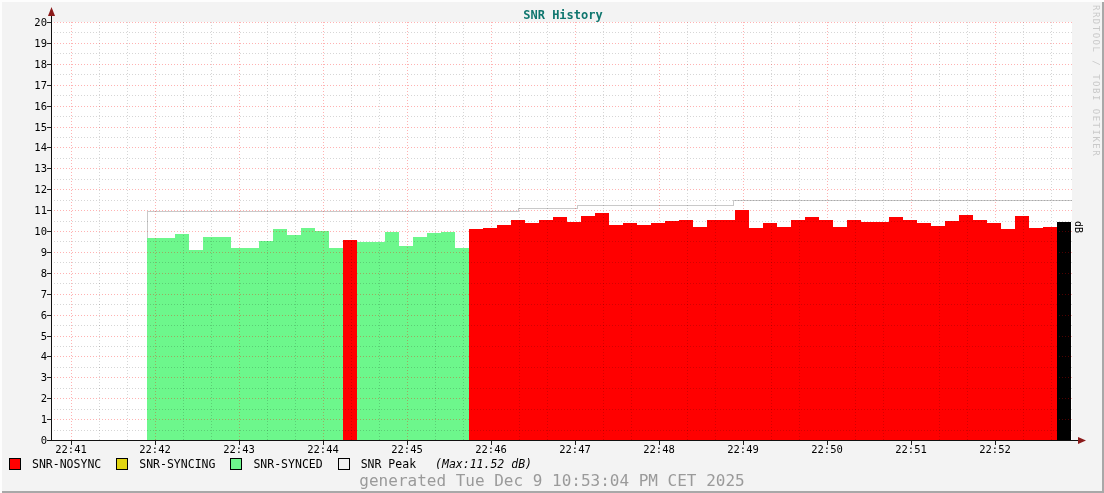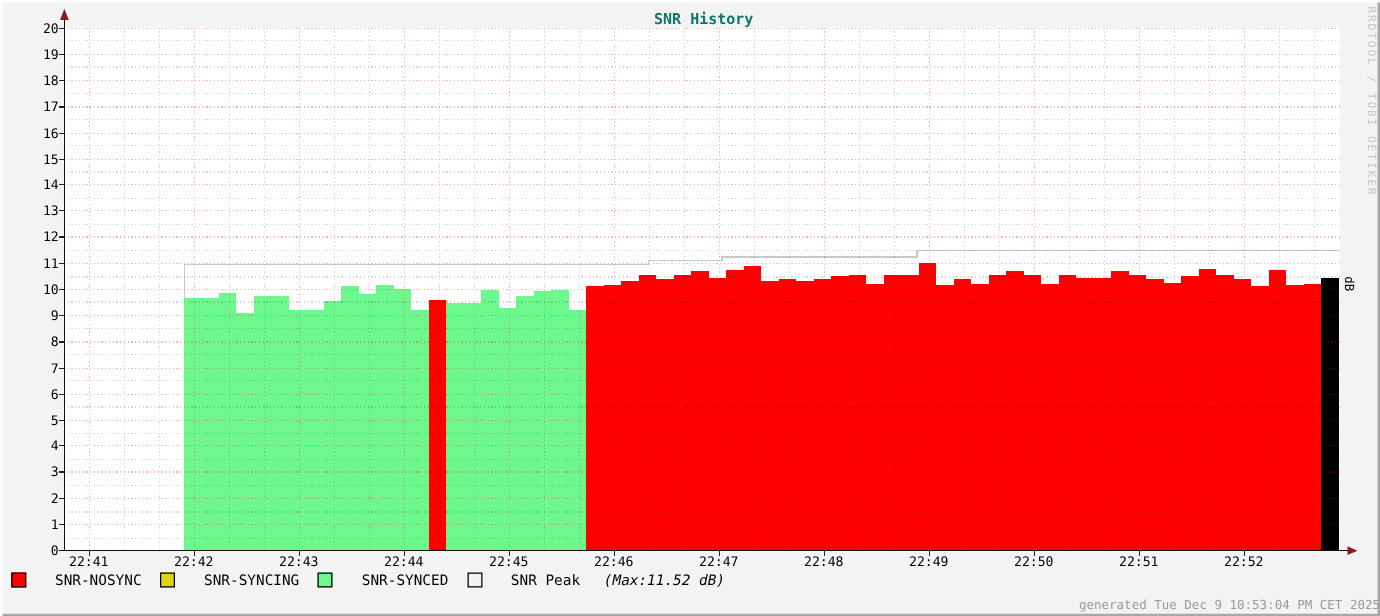--- a/index.html
+++ b/index.html
@@ -26,28 +26,28 @@
     writing-mode:vertical-rl;
     font-size:10px;color:#000;
   }
   #plot{position:absolute;left:0;top:0;}
   #plot text{font-family:"DejaVu Sans Mono","Liberation Mono",monospace;}
   .legend{
     position:absolute;left:9px;top:457px;
     display:flex;align-items:center;gap:15px;
     font-size:11.5px;color:#000;
   }
-  .legend .li{display:flex;align-items:center;gap:23px;}
+  .legend .li{display:flex;align-items:center;gap:11px;}
   .legend .box{
     width:10px;height:10px;border:1px solid #000;display:inline-block;
   }
   .legend .maxnote{margin-left:4px;font-style:italic;}
   .footer{
     position:absolute;bottom:3px;left:0;width:100%;
-    text-align:right;font-size:10px;color:#9a9a9a;
+    text-align:center;font-size:16px;color:#9a9a9a;
   }
 </style>
 </head>
 <body>
 
 <div class="graph">
   <div class="title">SNR History</div>
   <div class="watermark">RRDTOOL / TOBI OETIKER</div>
   <div class="right-axis-label">dB</div>
 

